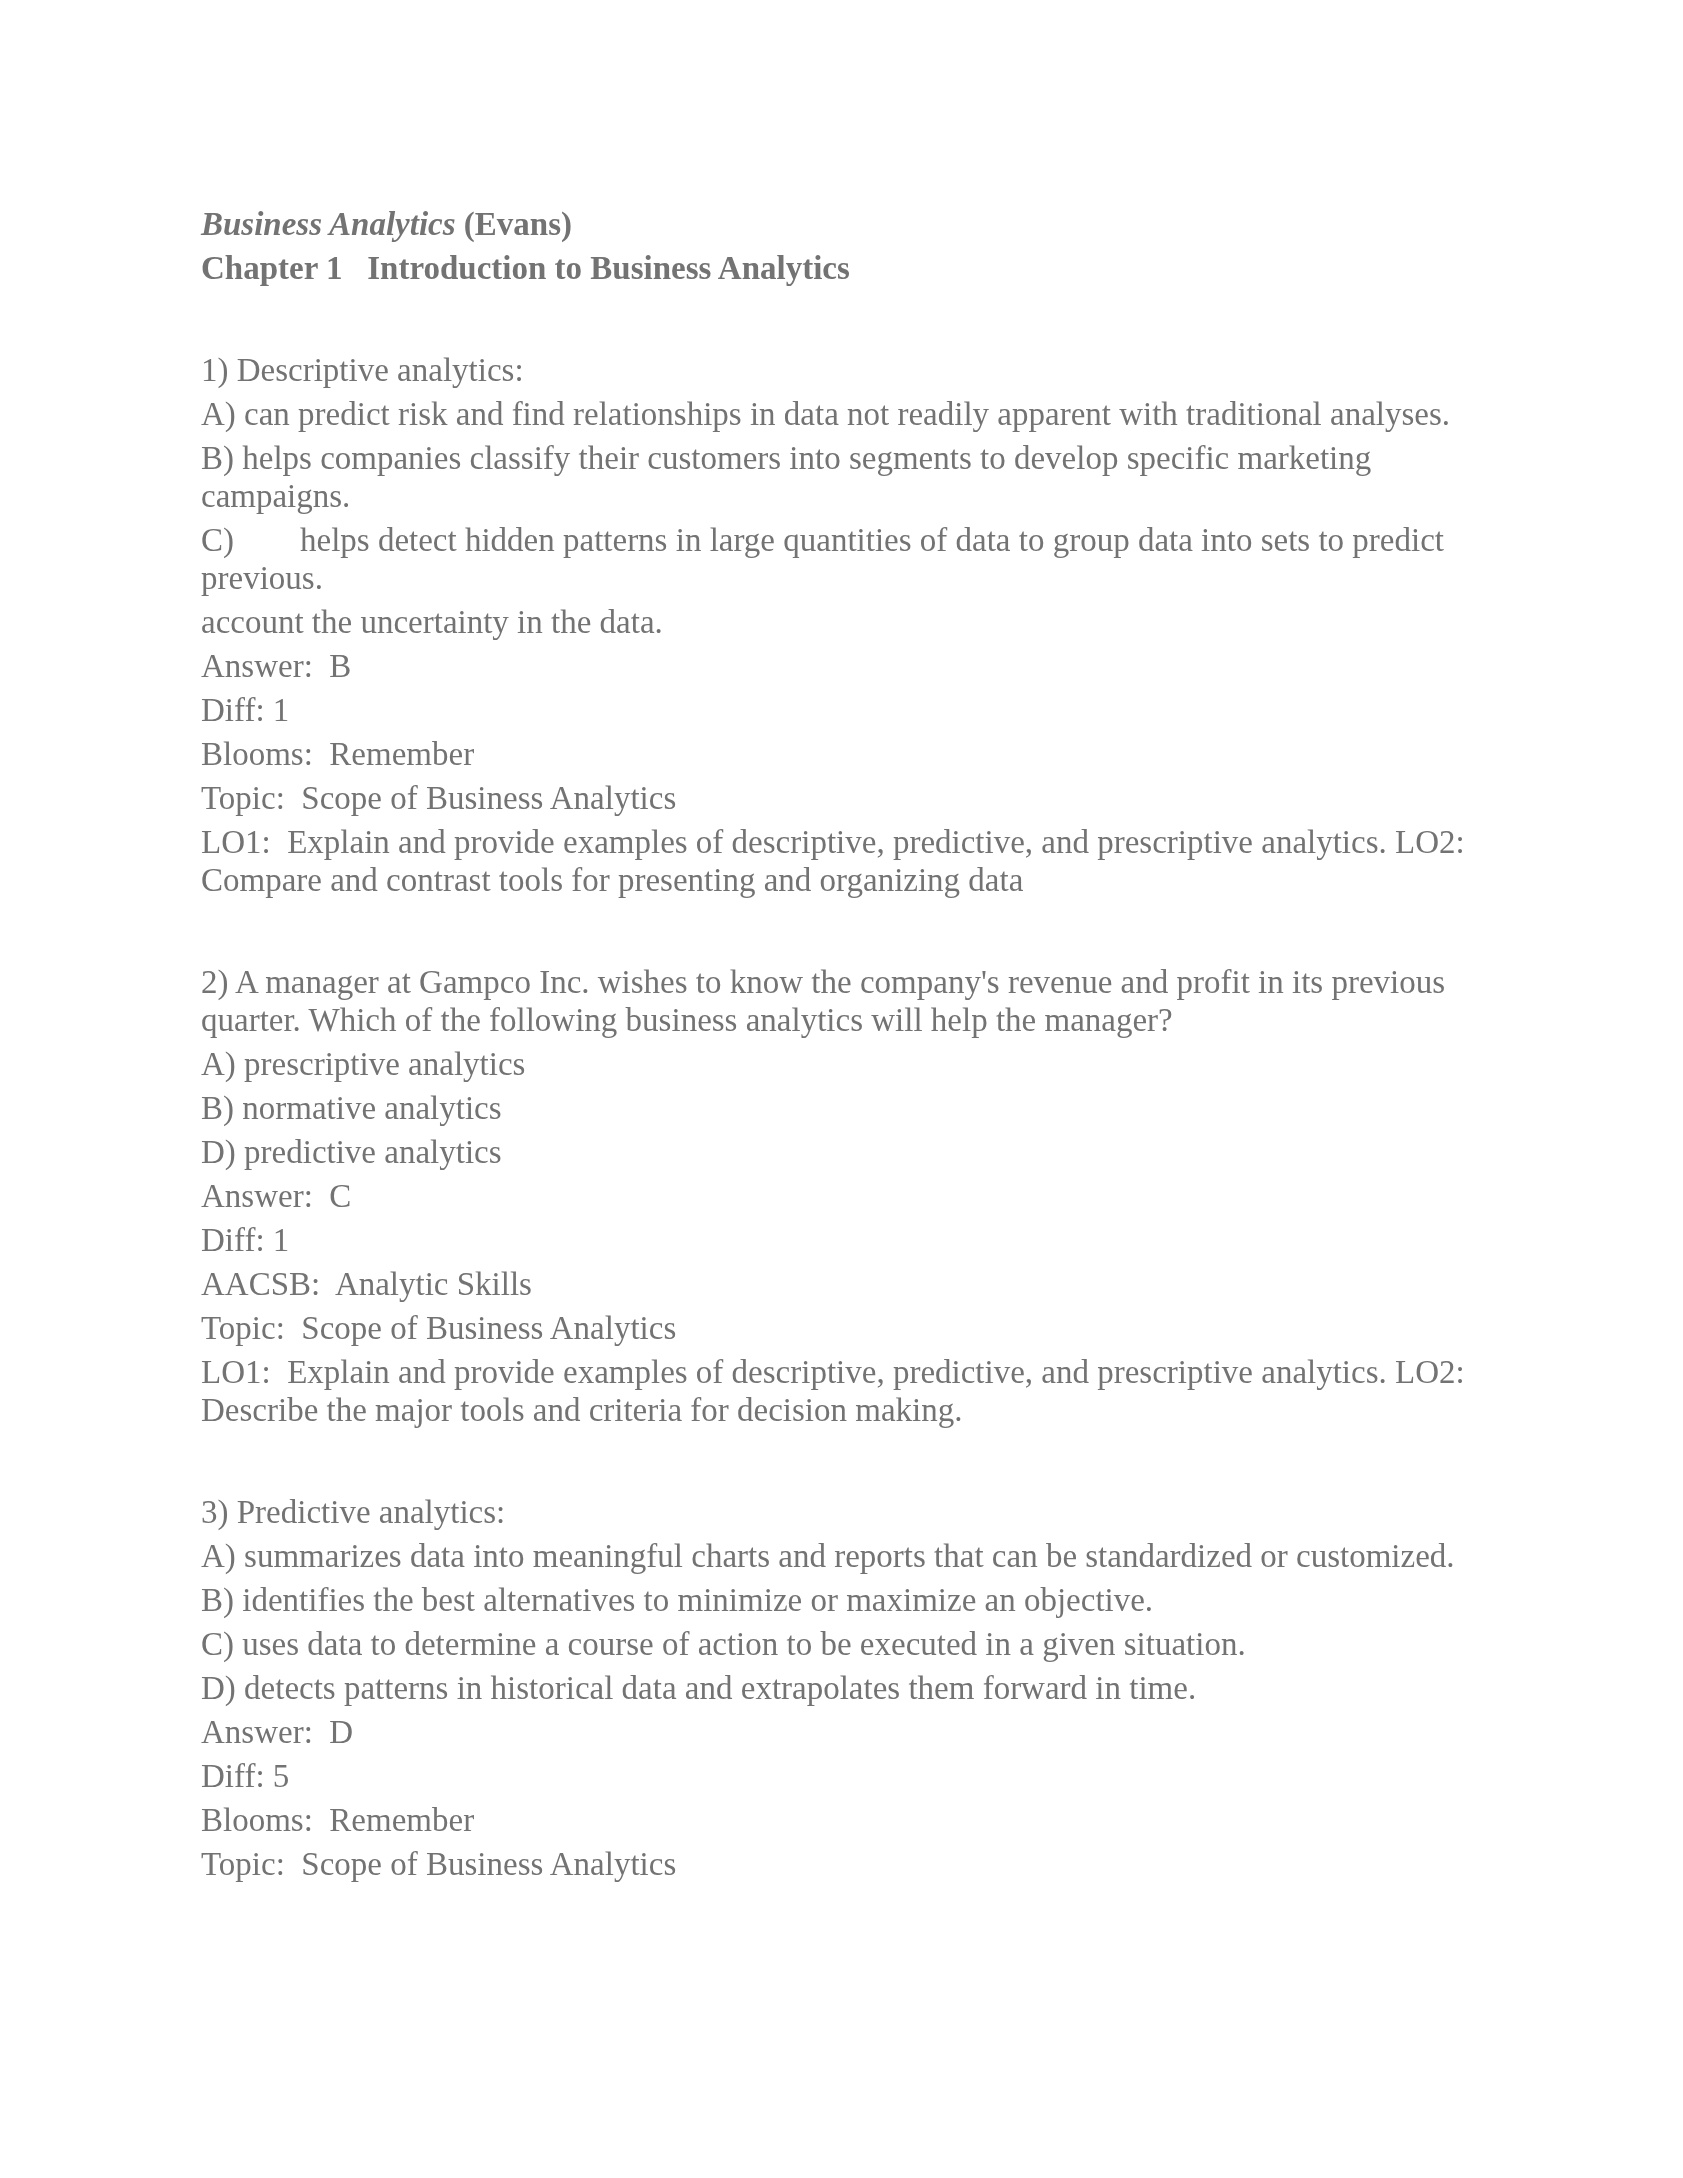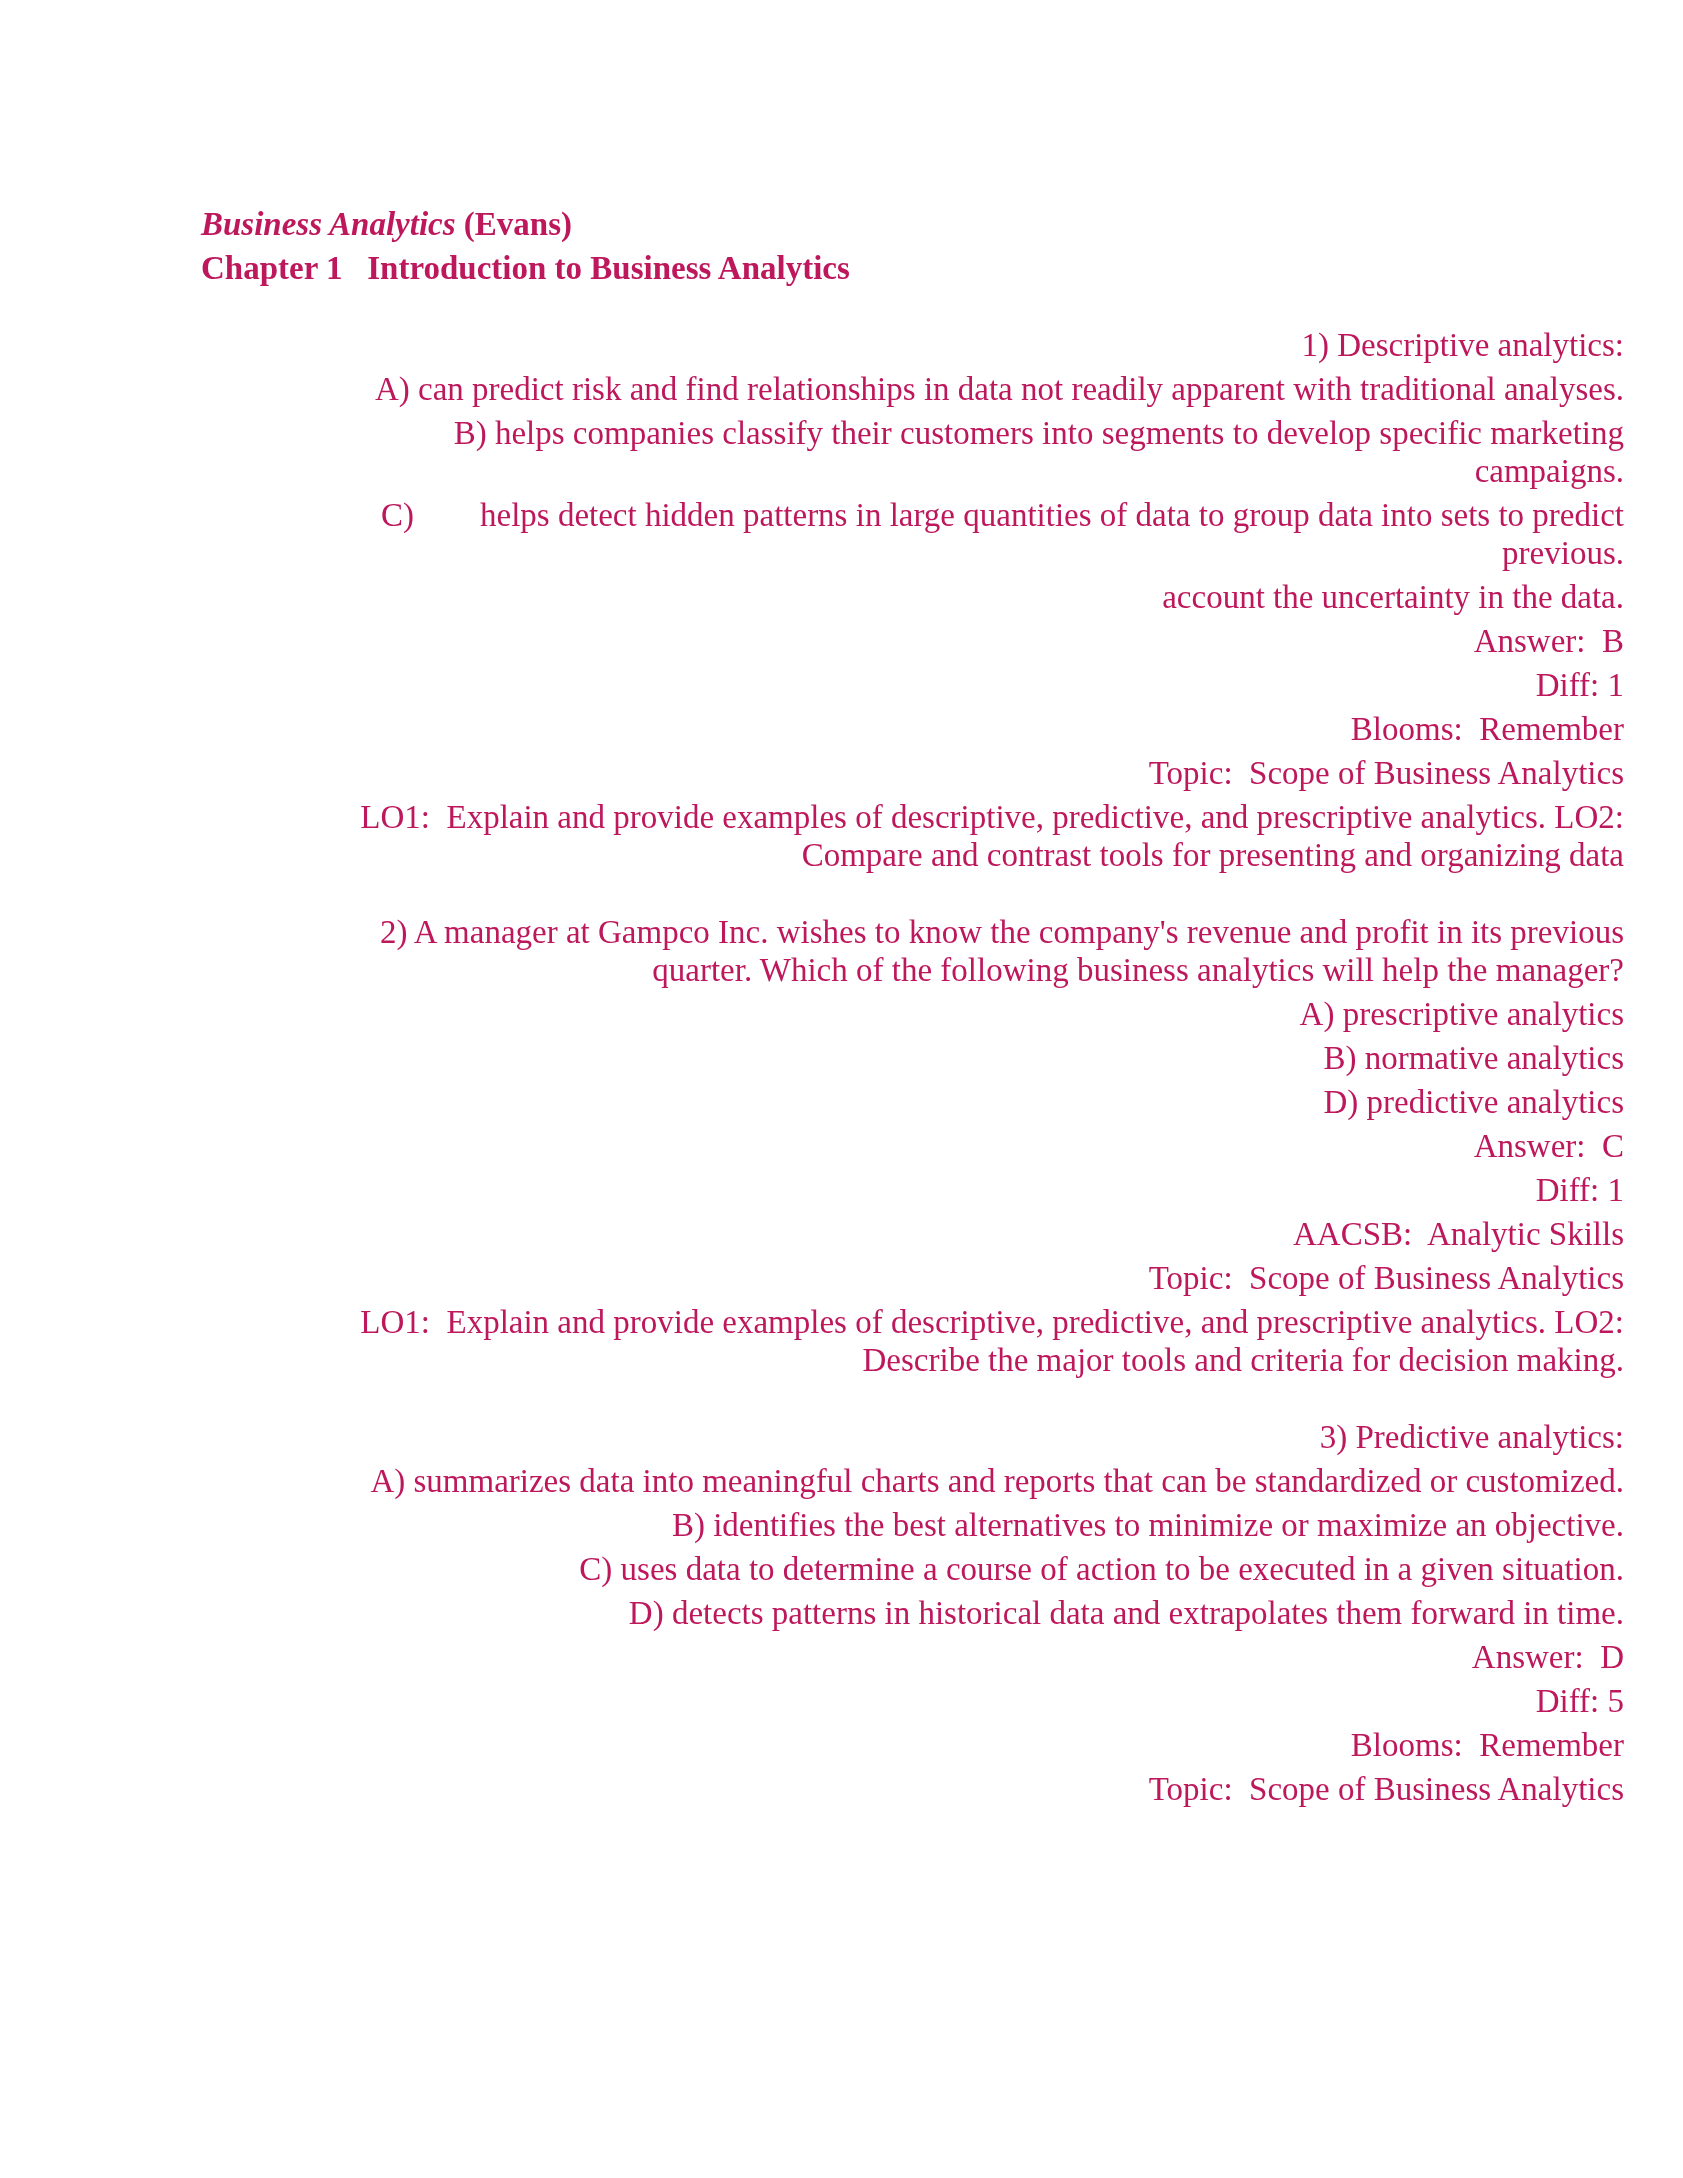--- a/index.html
+++ b/index.html
@@ -7,28 +7,28 @@
     width: 1683px;
     height: 2178px;
     background: #ffffff;
     overflow: hidden;
   }
   .page {
     box-sizing: border-box;
     width: 1683px;
     height: 2178px;
     padding: 205px 59px 0 201px;
-    color: #be185d;
+    color: #737373;
     background: #ffffff;
     font-family: "Liberation Serif", "DejaVu Serif", serif;
     font-size: 33px;
   }
   .line  { line-height: 38px; white-space: pre; }
   .para  { margin: 0 0 6px 0; }
-  .question { margin-top: 39px; text-align: right; }
+  .question { margin-top: 64px; }
   .bold   { font-weight: bold; }
   .italic { font-style: italic; }
 </style>
 </head>
 <body>
 
 <div class="page">
 
   <header>
     <div class="para">

